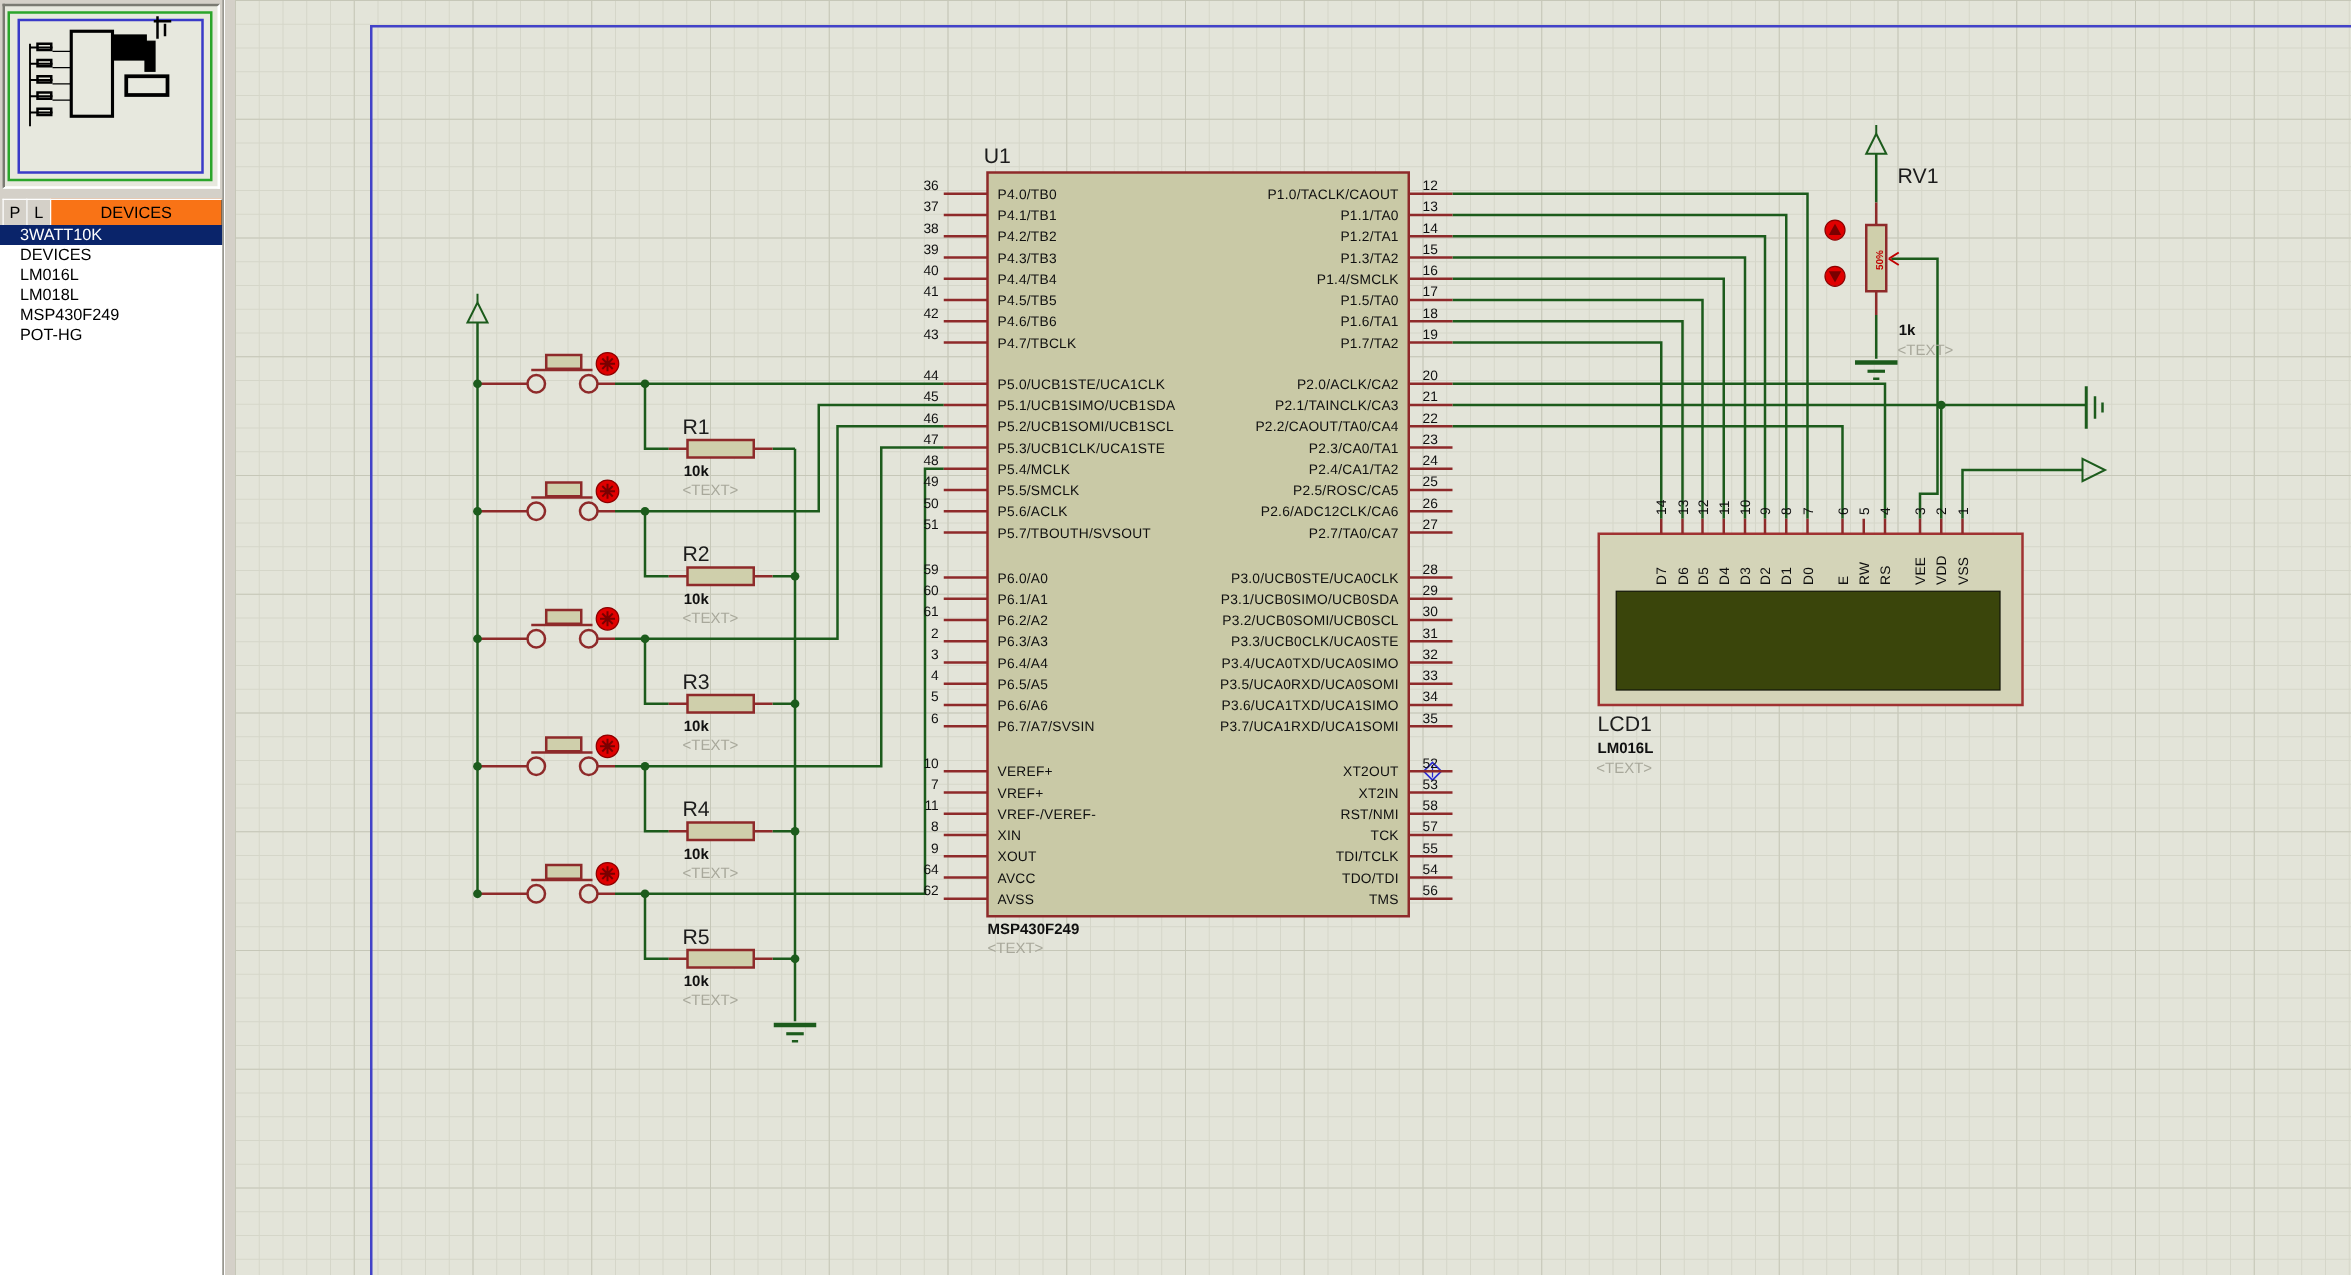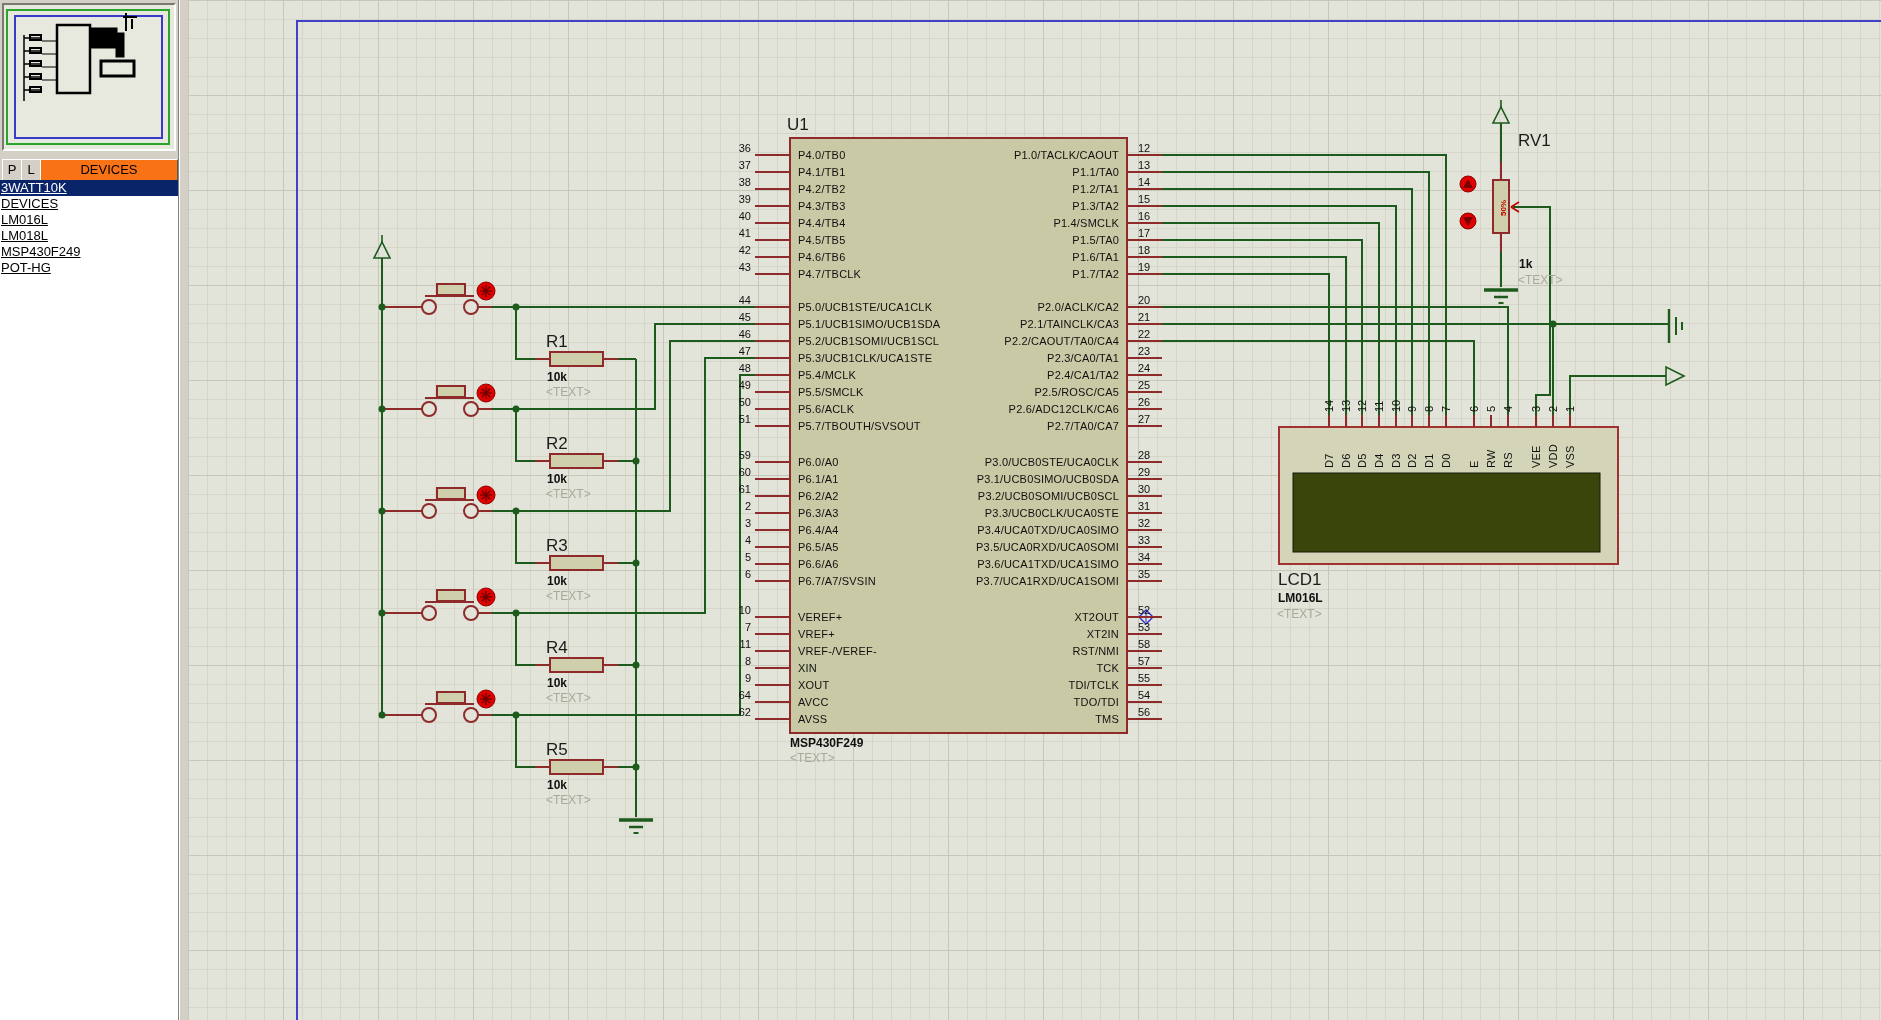--- a/index.html
+++ b/index.html
@@ -12,22 +12,22 @@
     border-bottom:2px solid #ffffff;border-right:2px solid #ffffff;}
   .pl-btn{position:absolute;top:159px;width:18px;height:20px;background:#D4D0C8;
     border-top:1px solid #fff;border-left:1px solid #fff;
     border-bottom:1px solid #5c5c55;border-right:1px solid #5c5c55;
     font:13px "Liberation Sans",sans-serif;text-align:center;line-height:19px;color:#000;}
   .dev-header{position:absolute;top:159px;left:40px;width:136px;height:20px;background:#f97316;
     border-top:1px solid #fff;border-left:1px solid #fff;
     border-bottom:1px solid #5c5c55;border-right:1px solid #5c5c55;
     font:13px "Liberation Sans",sans-serif;text-align:center;line-height:19px;color:#000;}
   .device-list{position:absolute;top:180px;left:0;width:178px;height:840px;background:#ffffff;}
-  .dev-item{height:16px;line-height:16px;padding-left:1px;
-    font:13px "Liberation Sans",sans-serif;color:#000;white-space:nowrap;text-decoration:underline;}
+  .dev-item{height:16px;line-height:16px;padding-left:16px;
+    font:13px "Liberation Sans",sans-serif;color:#000;white-space:nowrap;}
   .dev-item.selected{background:#0A246A;color:#fff;}
   .sash{position:absolute;left:178px;top:0;width:10px;height:1020px;background:#D4D0C8;
     border-left:1px solid #84847e;border-right:1px solid #84847e;
     box-shadow:inset 1px 0 0 #fff, inset -1px 0 0 #a7a7a0;}
   
   .canvas{position:absolute;left:188px;top:0;width:1693px;height:1020px;background-color:#E3E4D9;
     background-image:
       linear-gradient(#c6c7b8 1px, transparent 1px),
       linear-gradient(90deg,#c6c7b8 1px, transparent 1px),
       linear-gradient(#d5d6c9 1px, transparent 1px),

